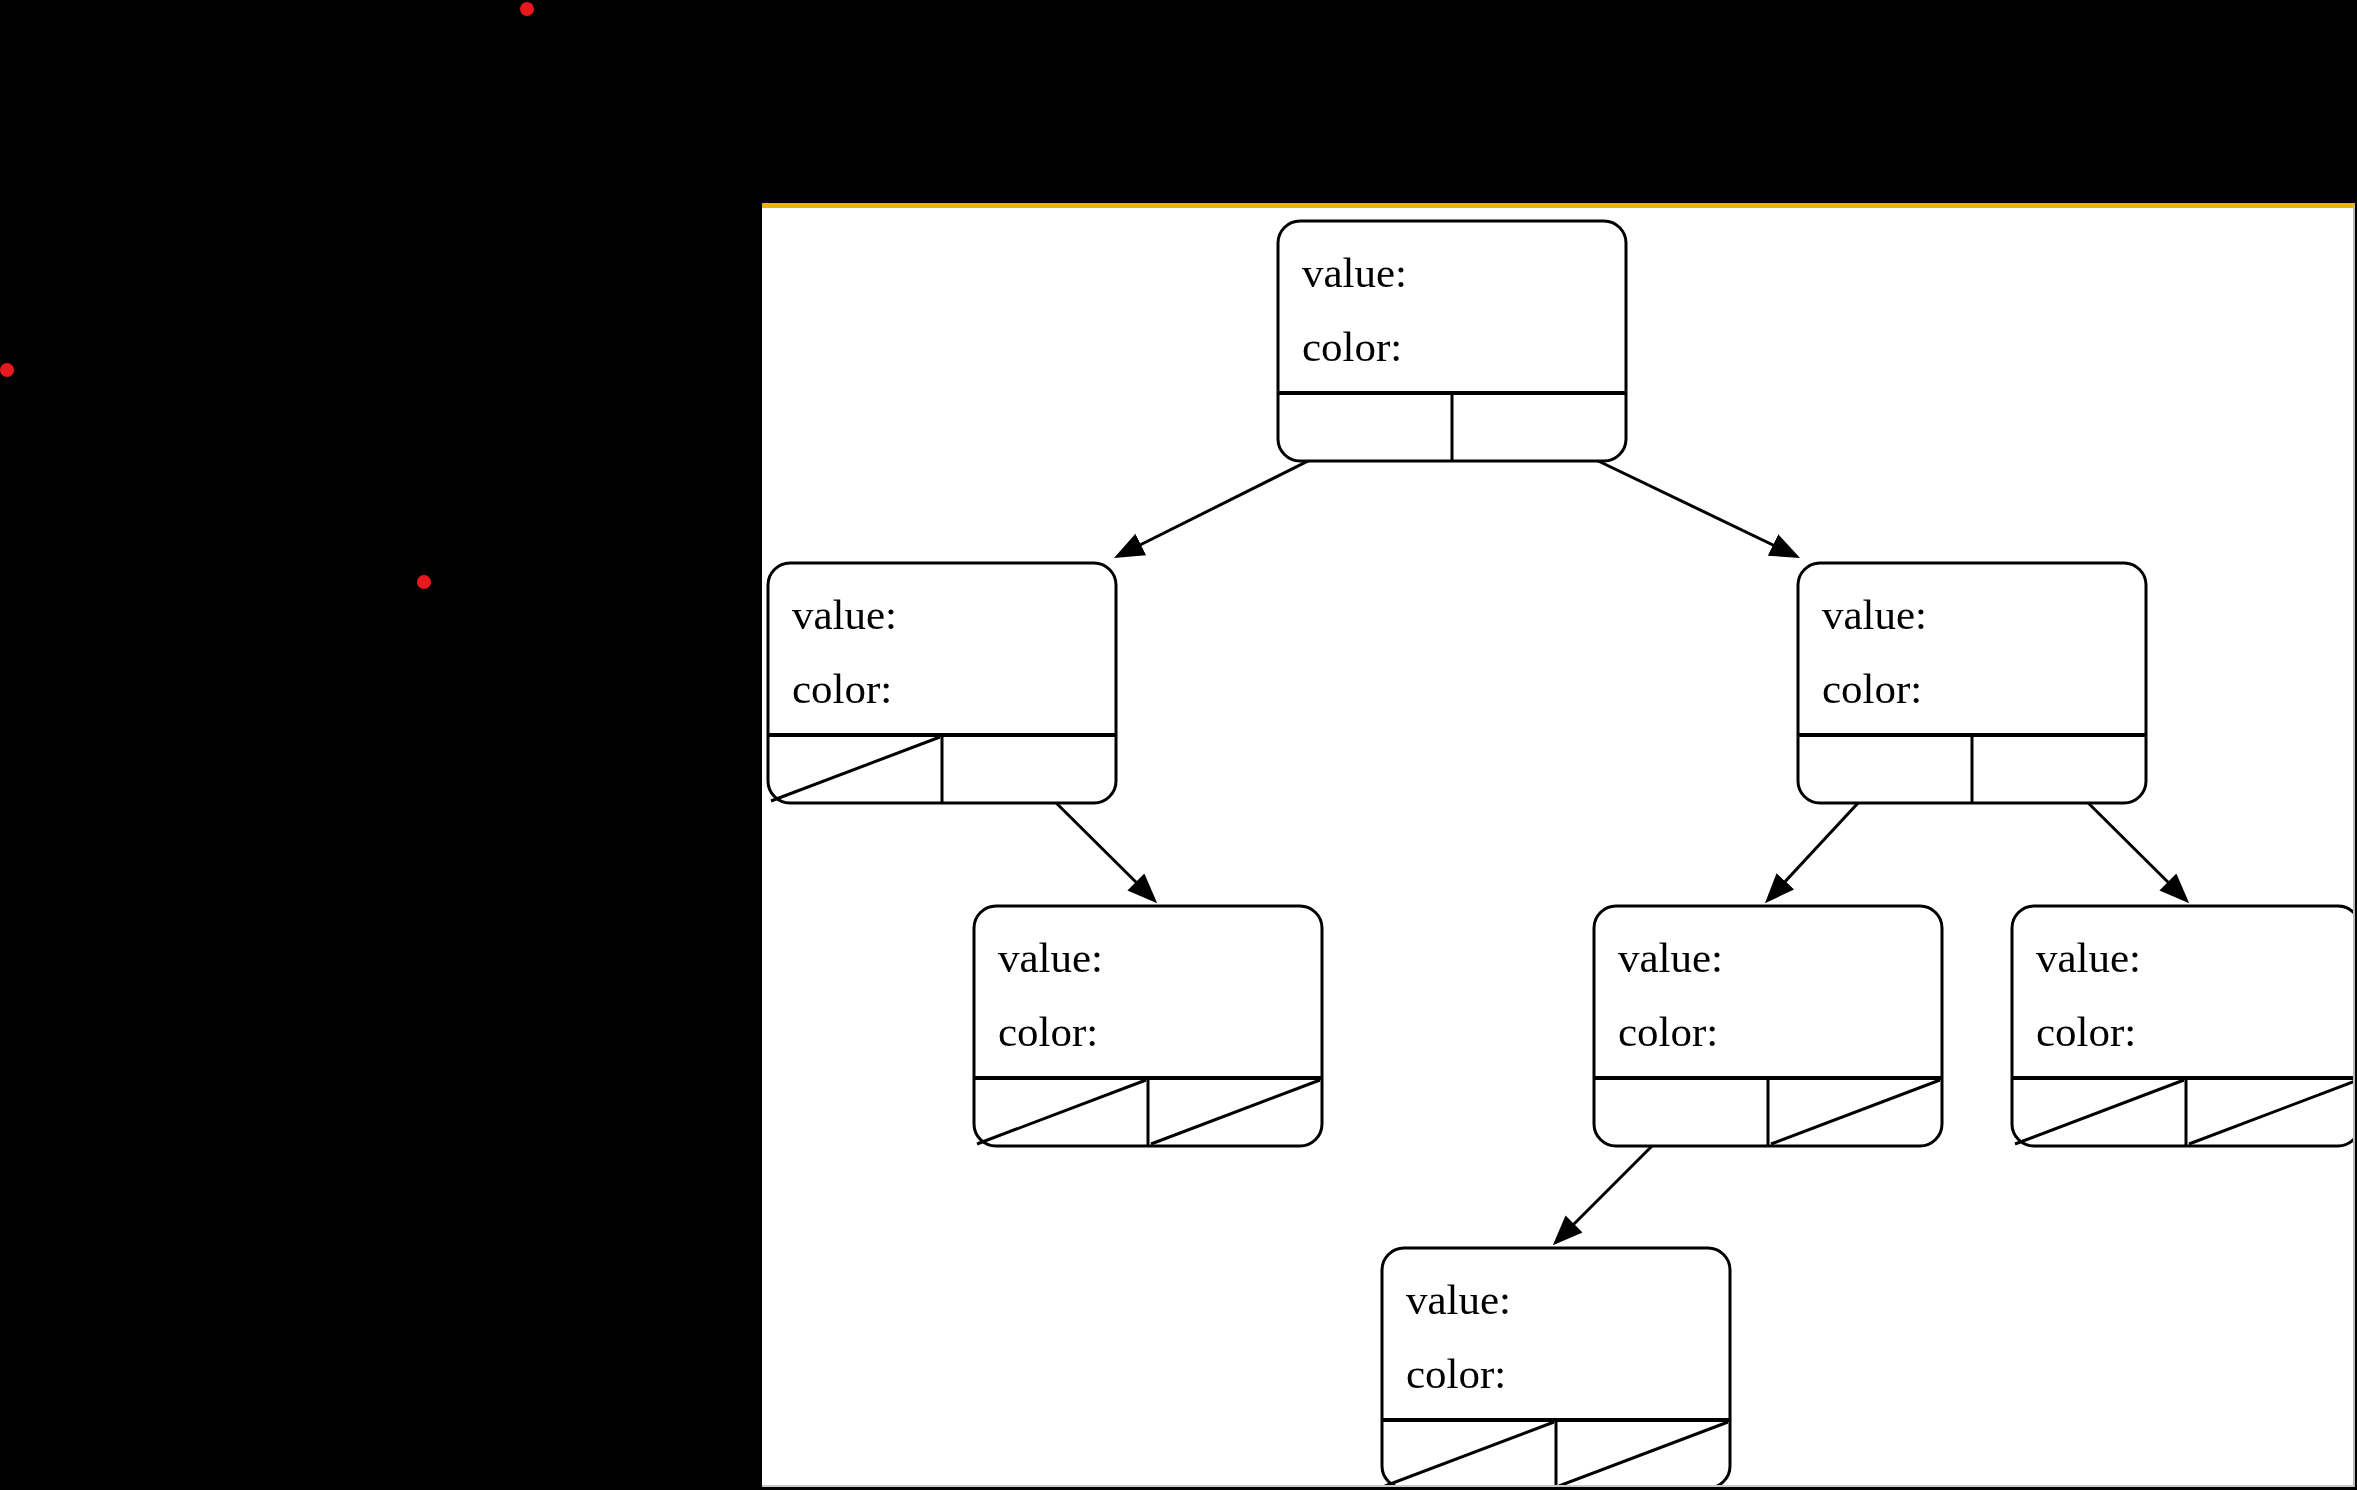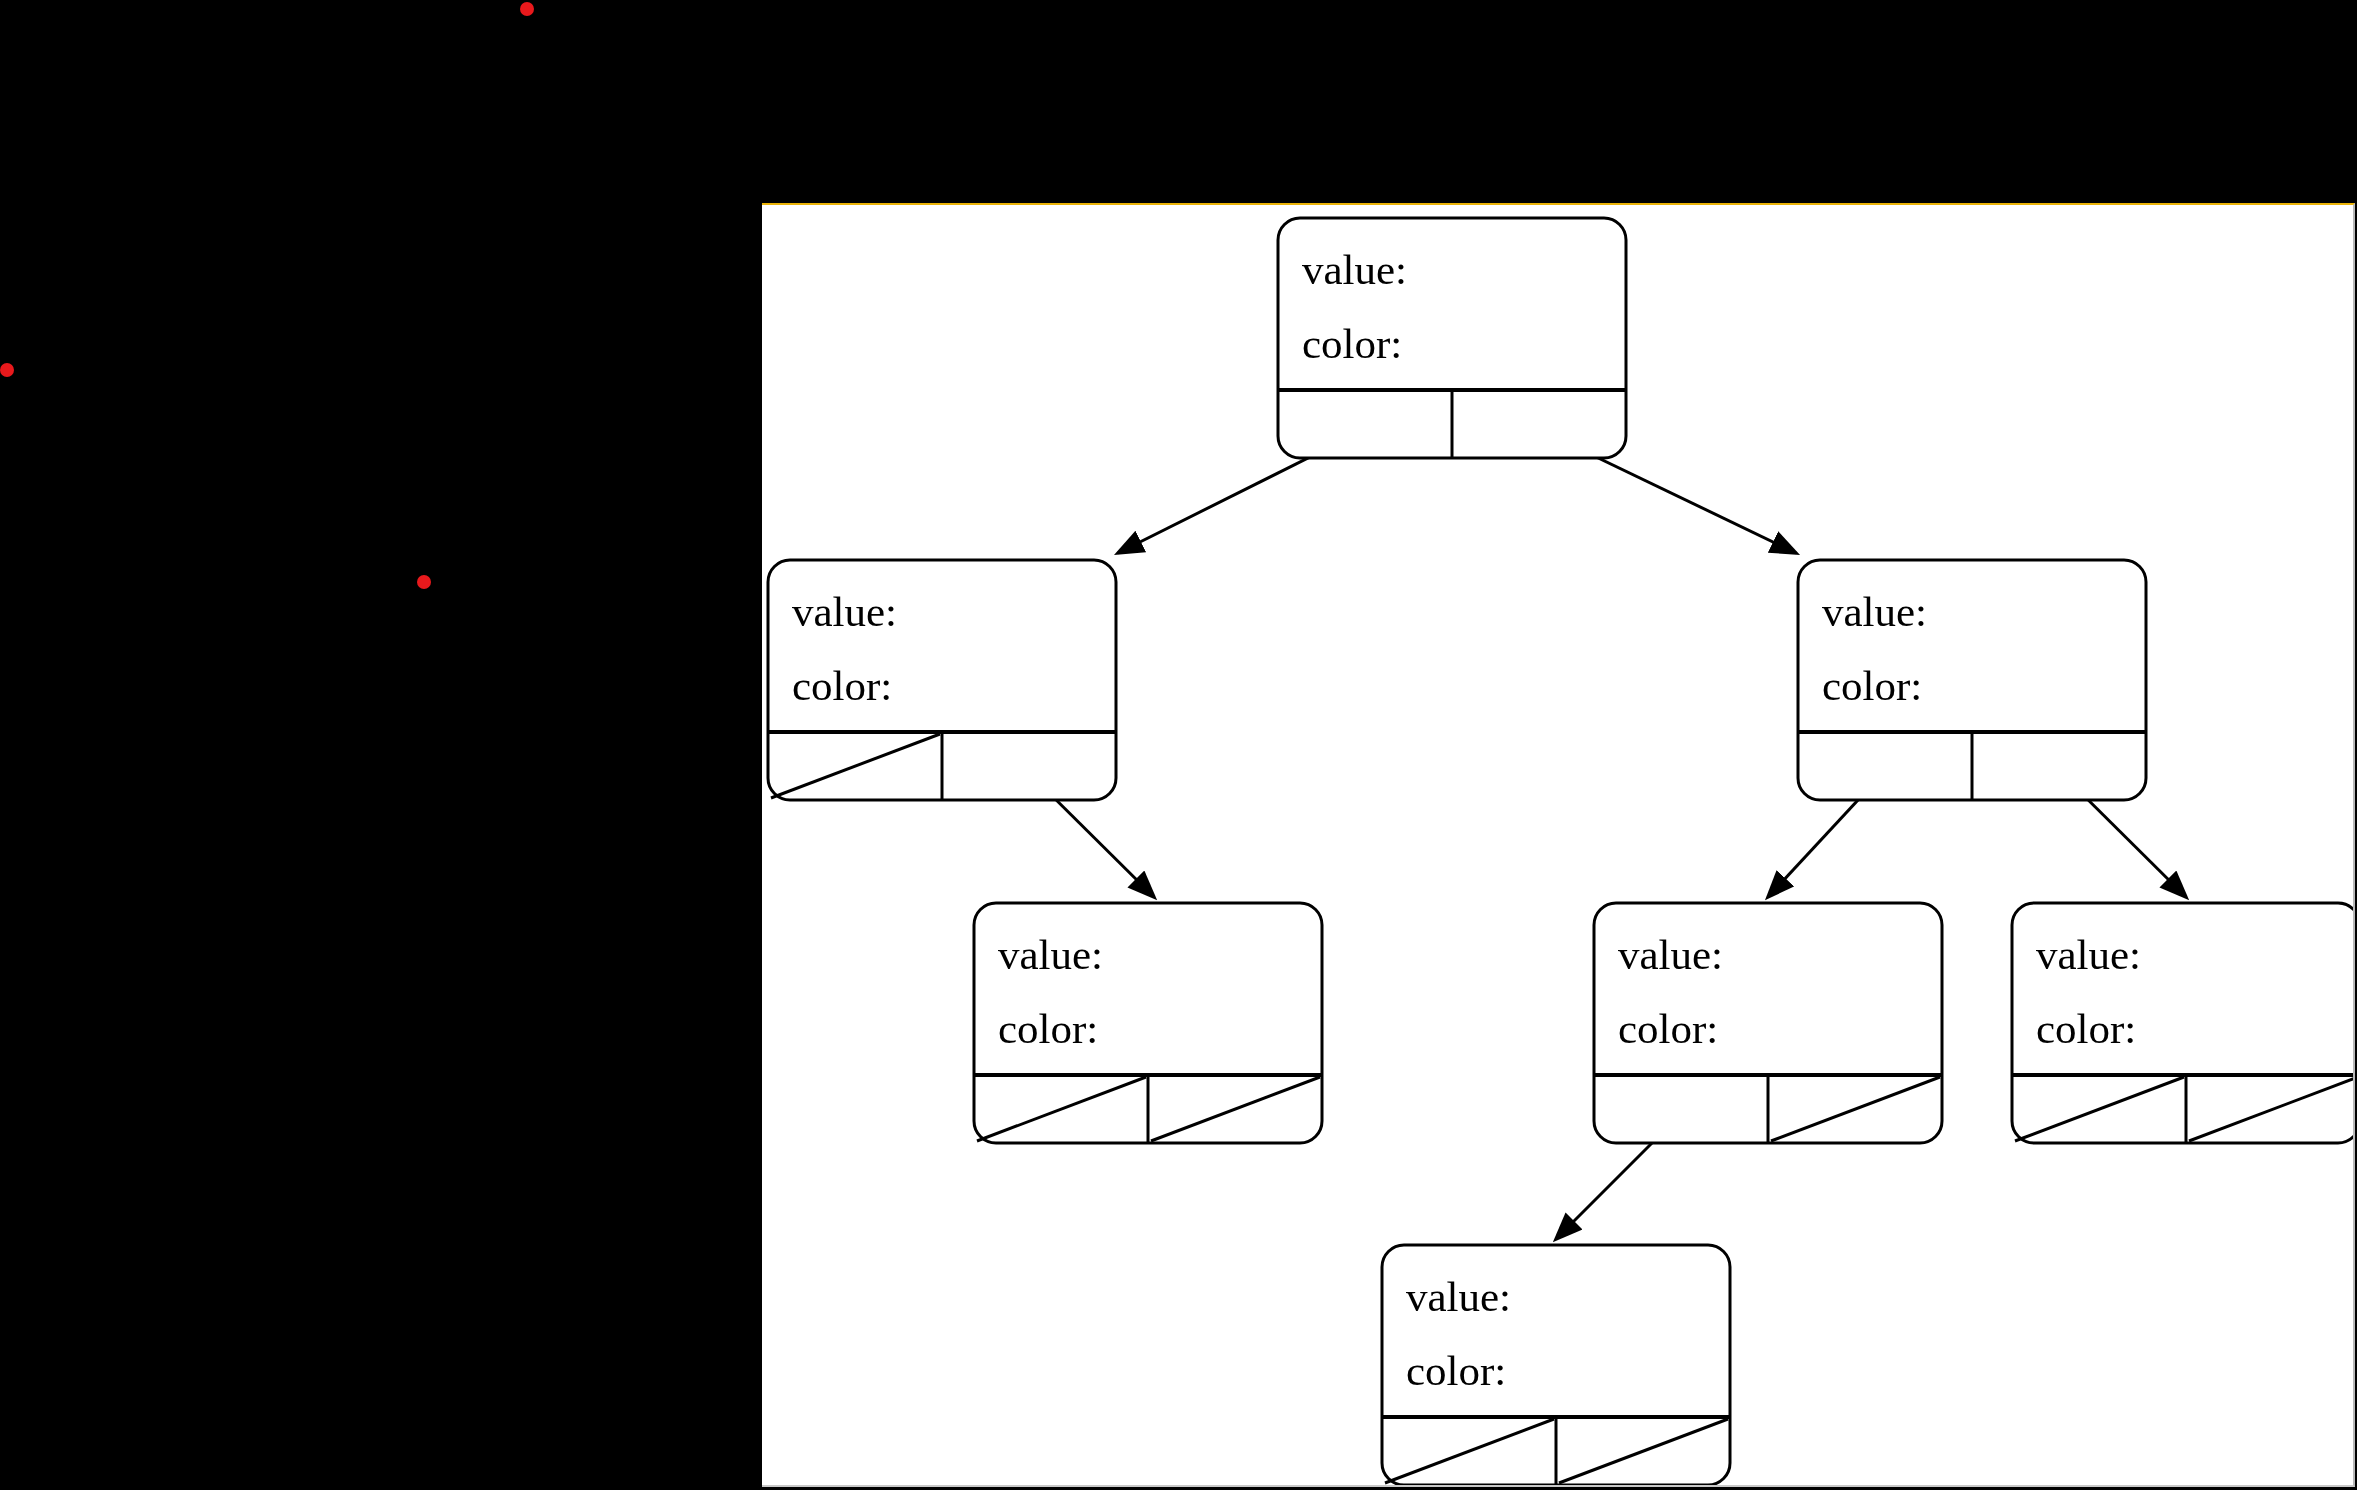--- a/index.html
+++ b/index.html
@@ -31,21 +31,21 @@
     background: #e8191c;
   }
 
   #diagram-panel {
     position: absolute;
     left: 762px;
     top: 203px;
     width: 1593px;
     height: 1284px;
     background: #ffffff;
-    border-top: 2px solid #eab308;
+    border-top: 5px solid #eab308;
     border-right: 2px solid #b8b8b8;
     border-bottom: 2px solid #c9c9c9;
     box-sizing: border-box;
     overflow: hidden;
   }
 
   #diagram-svg {
     position: absolute;
     left: 0;
     top: 0;

